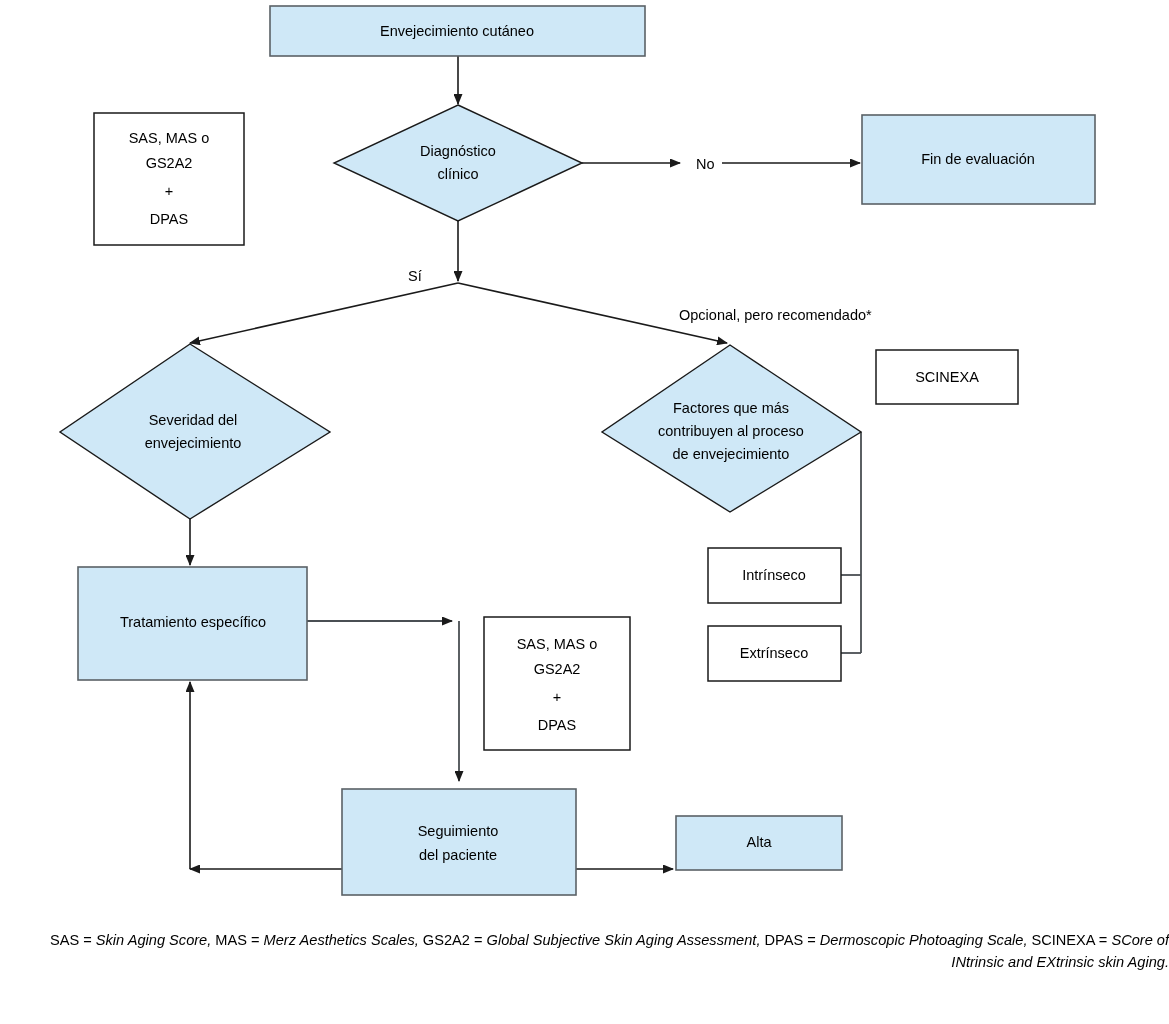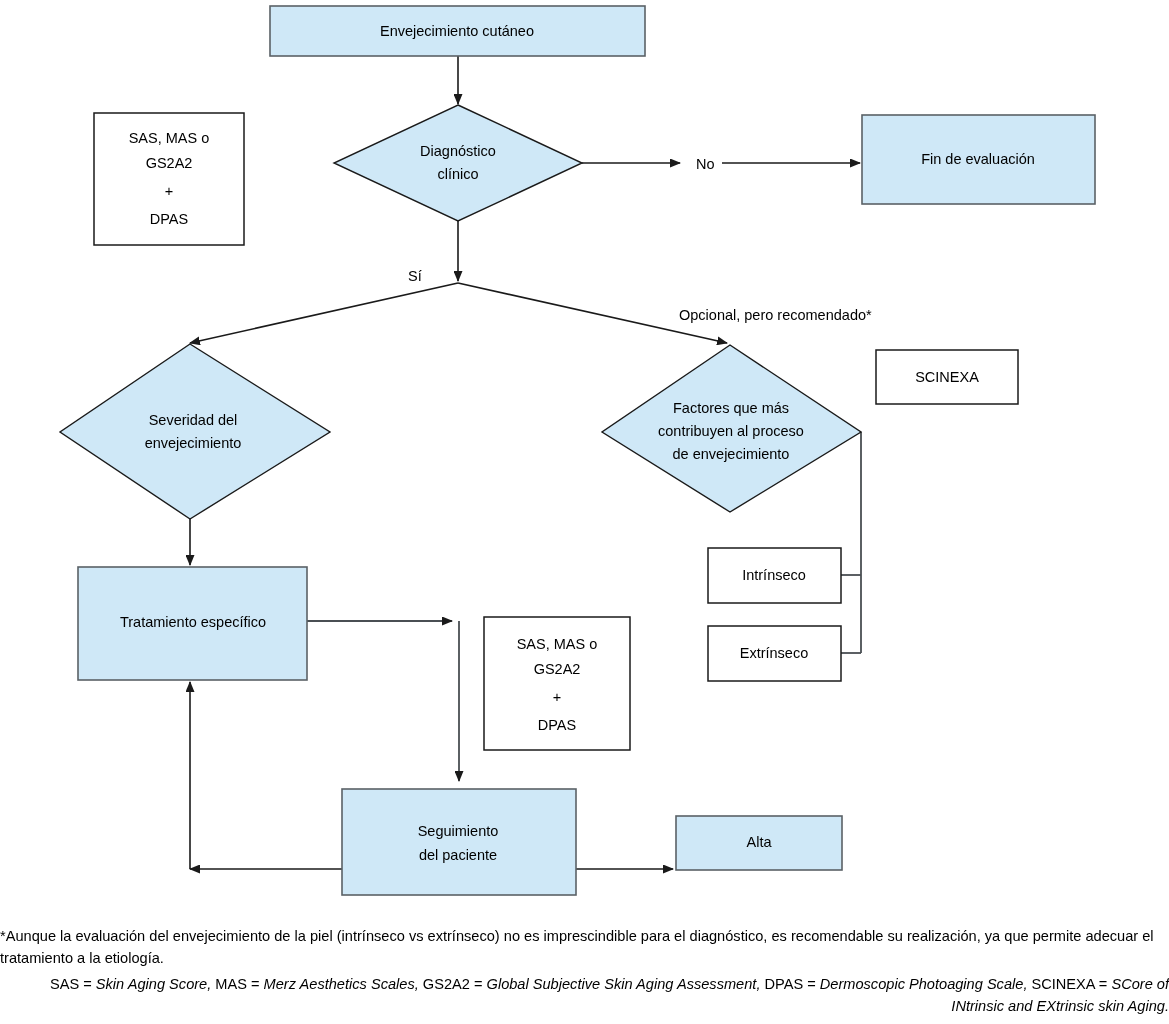--- a/index.html
+++ b/index.html
@@ -196,15 +196,14 @@
     <text class="node-text" x="458" y="856">del paciente</text>
   </g>
 
   <g>
     <rect class="shape-blue" x="676" y="816" width="166" height="54"></rect>
     <text class="node-text" x="759" y="843">Alta</text>
   </g>
 </svg>
 
 <div class="footnotes">
-  <p>*Aunque la evaluación del envejecimiento de la piel (intrínseco vs extrínseco) no es imprescindible para el diagnóstico, es recomendable su realización, ya que permite adecuar el tratamiento a la etiología.</p>
   <p class="abbr-line"><span>SAS = </span><span class="abbr-exp">Skin Aging Score,</span><span> MAS = </span><span class="abbr-exp">Merz Aesthetics Scales,</span><span> GS2A2 = </span><span class="abbr-exp">Global Subjective Skin Aging Assessment,</span><span> DPAS = </span><span class="abbr-exp">Dermoscopic Photoaging Scale,</span><span> SCINEXA = </span><span class="abbr-exp">SCore of INtrinsic and EXtrinsic skin Aging.</span></p>
 </div>
 
 </body></html>

